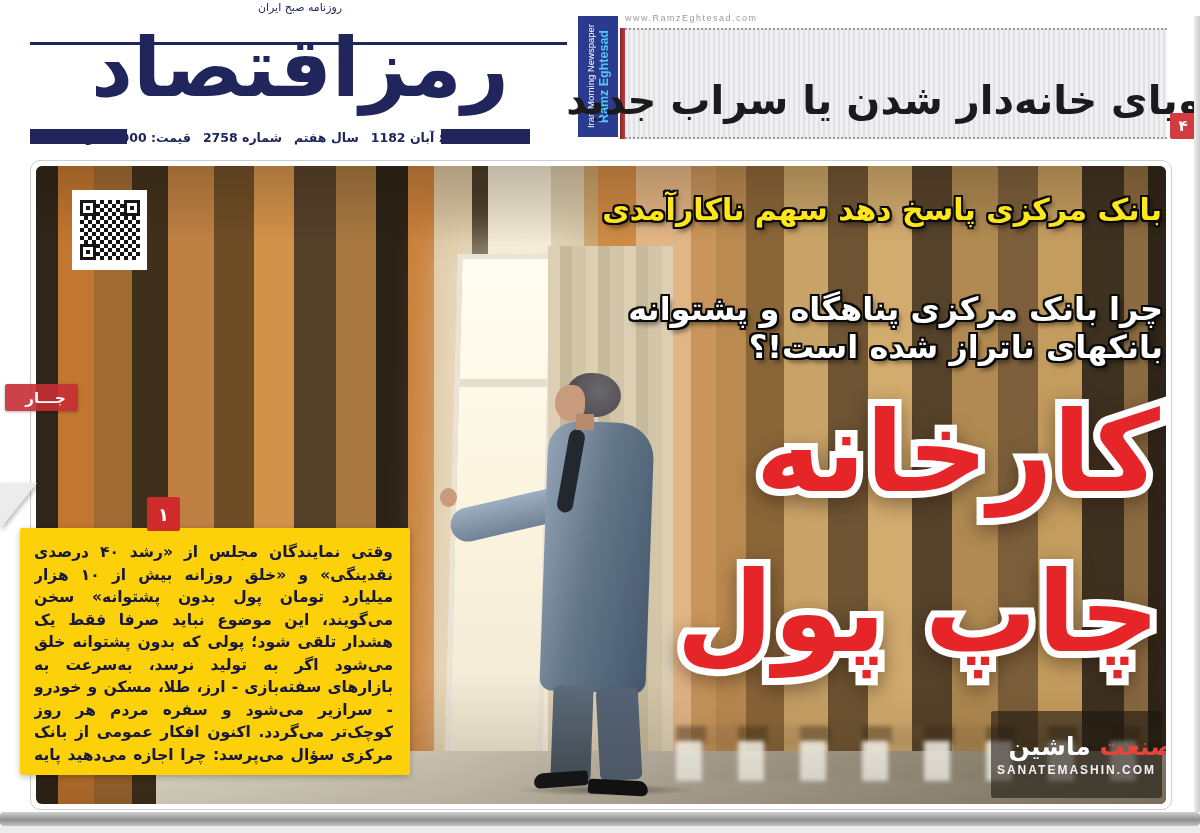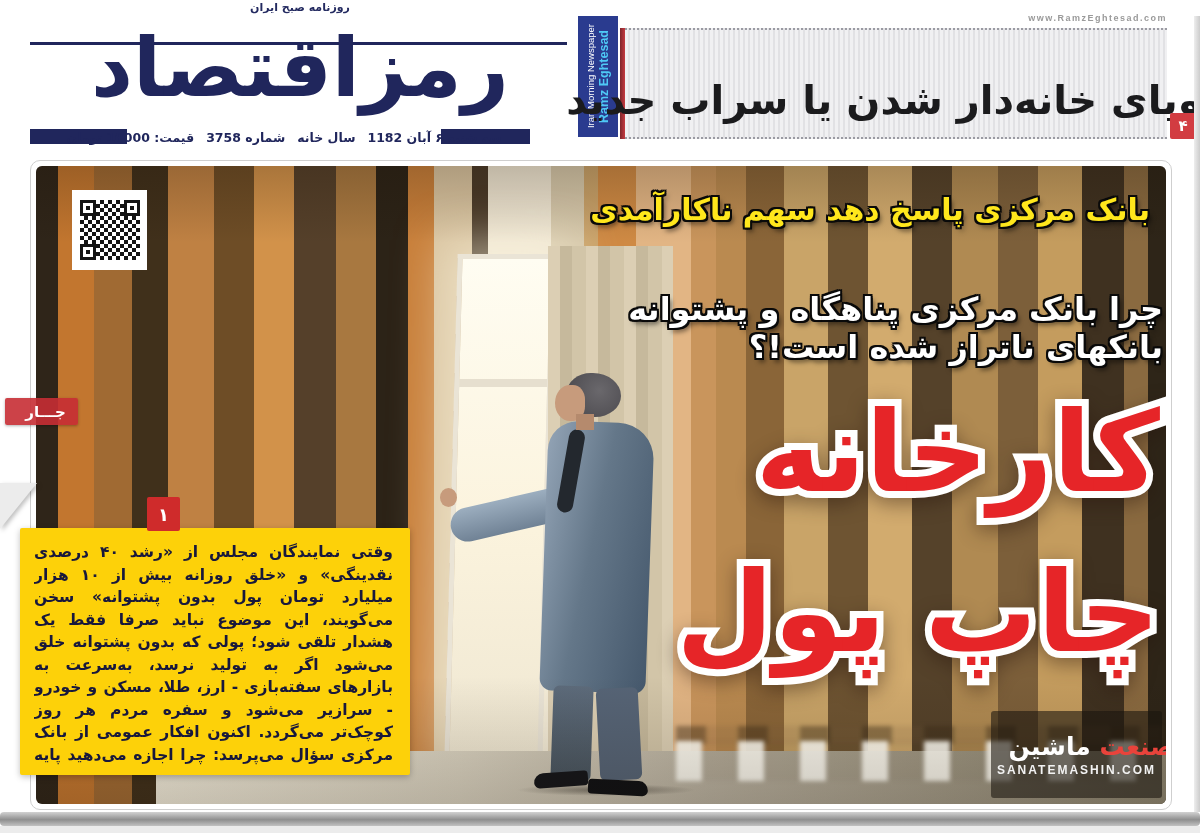--- a/index.html
+++ b/index.html
@@ -2,21 +2,21 @@
 <html lang="fa"><head>
 <meta charset="utf-8">
 <style>
   * { margin:0; padding:0; box-sizing:border-box; }
   html,body { width:1200px; height:833px; background:#fff; overflow:hidden;
               font-family:"DejaVu Sans", sans-serif; }
   .page { position:relative; width:1200px; height:833px; background:#fff; }
 
   
   .tagline { position:absolute; left:30px; top:1px; width:540px; text-align:center;
-             font-size:11px; font-weight:bold; color:#232a60; direction:rtl; letter-spacing:4px;}
+             font-size:11px; font-weight:normal; color:#232a60; direction:rtl; letter-spacing:4px;}
   .logo-rule { position:absolute; left:30px; top:42px; width:537px; height:3px; background:#20265c; }
   .logo { position:absolute; left:30px; top:4px; width:540px; height:128px; line-height:128px;
           text-align:center; font-size:82px; font-weight:bold; color:#20265c; direction:rtl;
           white-space:nowrap; }
   .datebar { position:absolute; top:129px; height:15px; background:#20265c; }
   .datebar.left  { left:30px;  width:97px; }
   .datebar.right { left:441px; width:89px; }
   .dateline { position:absolute; left:122px; top:124px; width:324px; height:26px;
               display:flex; direction:rtl; align-items:center; justify-content:center;
               gap:6px; font-size:12.5px; font-weight:bold; color:#20265c; white-space:nowrap; }
@@ -30,23 +30,23 @@
   .strip .en-top   { color:#ffffff; font-size:9.5px; }
   .strip .en-brand { color:#4ec9f5; font-size:12.5px; font-weight:bold; }
   .redline { position:absolute; left:620px; top:28px; width:5px; height:111px;
              background:linear-gradient(90deg,#7e262b,#c53a40); }
   .graybox { position:absolute; left:625px; top:28px; width:542px; height:111px;
              background:repeating-linear-gradient(90deg,#f0f0f2 0 3px,#e1e1e4 3px 5px);
              border-top:2px dotted #9a9aa2; border-bottom:2px dotted #9a9aa2;
              display:flex; align-items:flex-end; justify-content:center; }
   .top-headline { font-size:40px; font-weight:bold; color:#1b1b1d; direction:rtl;
                   white-space:nowrap; padding-bottom:14px; }
-  .url { position:absolute; left:625px; top:13px; width:542px; text-align:right;
+  .url { position:absolute; left:625px; top:13px; width:542px; text-align:left;
          font-family:"Liberation Sans", sans-serif; font-size:9px; letter-spacing:1.5px;
-         color:#9a9a9a; font-weight:bold; }
+         color:#9a9a9a; font-weight:normal; }
   .badge4 { position:absolute; left:1170px; top:113px; width:26px; height:26px; background:#d23c41;
             color:#fff; font-size:15px; font-weight:bold; display:flex; align-items:center;
             justify-content:center; border-radius:2px; }
 
   
   .photo-frame { position:absolute; left:30px; top:160px; width:1142px; height:650px;
                  border:1px solid #cfcfcf; border-radius:10px; background:#fff; padding:5px; }
   .photo { position:relative; width:1130px; height:638px; overflow:hidden; border-radius:6px;
            background:
             linear-gradient(90deg,
@@ -106,21 +106,21 @@
            background:#101114; border-radius:4px 10px 6px 4px; transform:rotate(3deg); }
 
   .qr-tile { position:absolute; left:36px; top:24px; width:75px; height:80px; background:#fff;
              z-index:4; display:flex; align-items:center; justify-content:center; }
   .qr { position:relative; width:60px; height:60px;
         background:repeating-conic-gradient(#141414 0 25%, #ffffff 0 50%) 0 0 / 8px 8px; }
   .qr i { position:absolute; width:16px; height:16px; border:3px solid #141414; background:#fff; }
   .qr i::after { content:""; position:absolute; left:3px; top:3px; width:4px; height:4px; background:#141414; }
   .qr .f1 { left:0; top:0; } .qr .f2 { right:0; top:0; } .qr .f3 { left:0; bottom:0; }
 
-  .kicker-yellow { position:absolute; right:16px; top:24px; z-index:5; direction:rtl;
+  .kicker-yellow { position:absolute; right:4px; top:24px; z-index:5; direction:rtl;
         text-align:left; font-size:30px; font-weight:bold; line-height:40px; color:#ffe71c;
         text-shadow:2px 0 0 #0a0a0a,-2px 0 0 #0a0a0a,0 2px 0 #0a0a0a,0 -2px 0 #0a0a0a,
                     2px 2px 0 #0a0a0a,-2px -2px 0 #0a0a0a,2px -2px 0 #0a0a0a,-2px 2px 0 #0a0a0a,
                     3px 4px 5px rgba(0,0,0,.55); white-space:nowrap; }
   .kicker-white  { position:absolute; left:741px; top:124px; width:386px; z-index:5; direction:rtl;
         text-align:right; font-size:32px; font-weight:bold; line-height:38px; color:#ffffff;
         text-shadow:2px 0 0 #0a0a0a,-2px 0 0 #0a0a0a,0 2px 0 #0a0a0a,0 -2px 0 #0a0a0a,
                     2px 2px 0 #0a0a0a,-2px -2px 0 #0a0a0a,2px -2px 0 #0a0a0a,-2px 2px 0 #0a0a0a,
                     3px 4px 5px rgba(0,0,0,.55); white-space:nowrap; }
   .headline-red { position:absolute; right:6px; top:206px; z-index:5; direction:rtl;
@@ -133,21 +133,21 @@
 
   .watermark { position:absolute; left:955px; top:545px; width:171px; height:87px; z-index:4;
         background:rgba(25,20,14,.58); border-radius:3px; display:flex; flex-direction:column;
         align-items:center; justify-content:center; gap:2px; }
   .watermark .fa { direction:rtl; font-size:25px; font-weight:bold; white-space:nowrap;margin-left:30px; }
   .watermark .fa .red { color:#e8433b; } .watermark .fa .white { color:#ffffff; }
   .watermark .en { font-family:"Liberation Sans", sans-serif; font-size:12px; font-weight:bold;
         letter-spacing:2px; color:#f2f2f2;text-align:center; }
 
   
-  .jaaar { position:absolute; left:5px; top:398px; width:73px; height:27px; z-index:40;
+  .jaaar { position:absolute; left:5px; top:384px; width:73px; height:27px; z-index:40;
         background:rgba(198,45,52,.9); color:#fff; display:flex; align-items:center;
         justify-content:center; font-size:15px; font-weight:bold; direction:rtl;
         border-radius:2px; box-shadow:0 1px 3px rgba(0,0,0,.3);padding-left:8px; }
   .fold { position:absolute; left:0; top:483px; width:0; height:0; z-index:36;
         border-top:46px solid #ececec; border-right:37px solid transparent;
         filter:drop-shadow(2px 2px 2px rgba(0,0,0,.25)); }
   .badge1 { position:absolute; left:147px; top:497px; width:33px; height:34px; background:#cf2b2b;
         z-index:37; color:#fff; font-size:18px; font-weight:bold; display:flex;
         align-items:center; justify-content:center; border-radius:2px; }
   .lead-box { position:absolute; left:20px; top:528px; width:390px; height:247px; z-index:35;
@@ -170,23 +170,23 @@
 
   <div class="tagline">روزنامه صبح ایران</div>
   <div class="logo-rule"></div>
   <div class="logo">رمزاقتصاد</div>
 
   <div class="datebar left"></div>
   <div class="datebar right"></div>
   <div class="dateline">
     <span>سه شنبه ۶ آبان 1182</span>
     <i class="sep red"></i>
-    <span>سال خانه</span>
+    <span>سال هفتم</span>
     <i class="sep"></i>
-    <span>شماره 3758</span>
+    <span>شماره 2758</span>
     <i class="sep"></i>
     <span>قیمت: 10000 تومان</span>
   </div>
 
   <div class="strip">
     <span class="en-top">Iran Morning Newspaper</span>
     <span class="en-brand">Ramz Eghtesad</span>
   </div>
   <div class="redline"></div>
 

